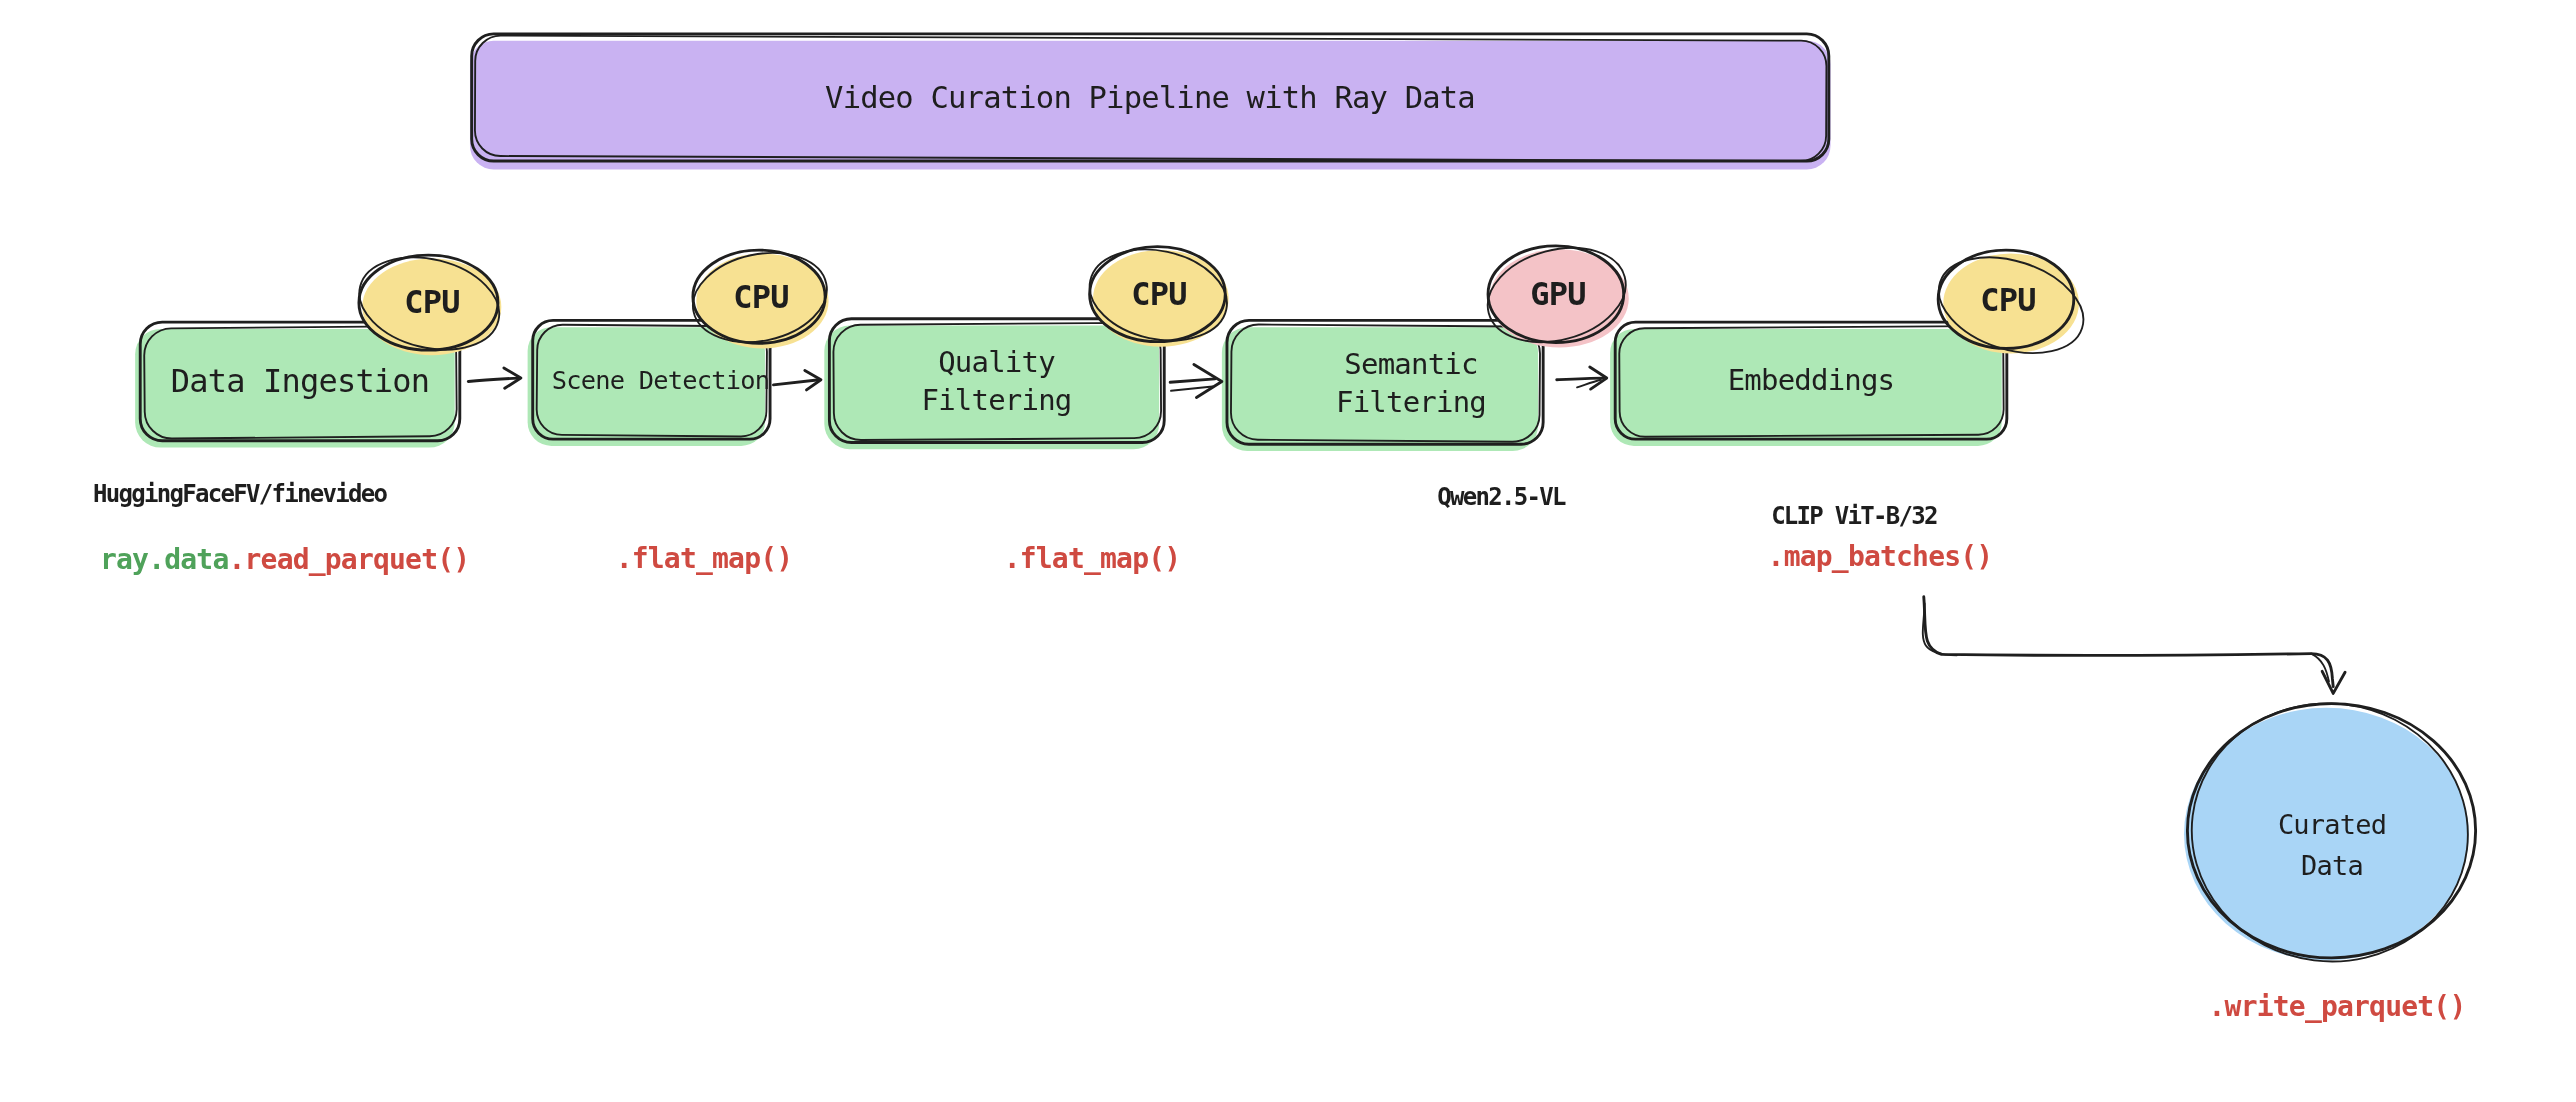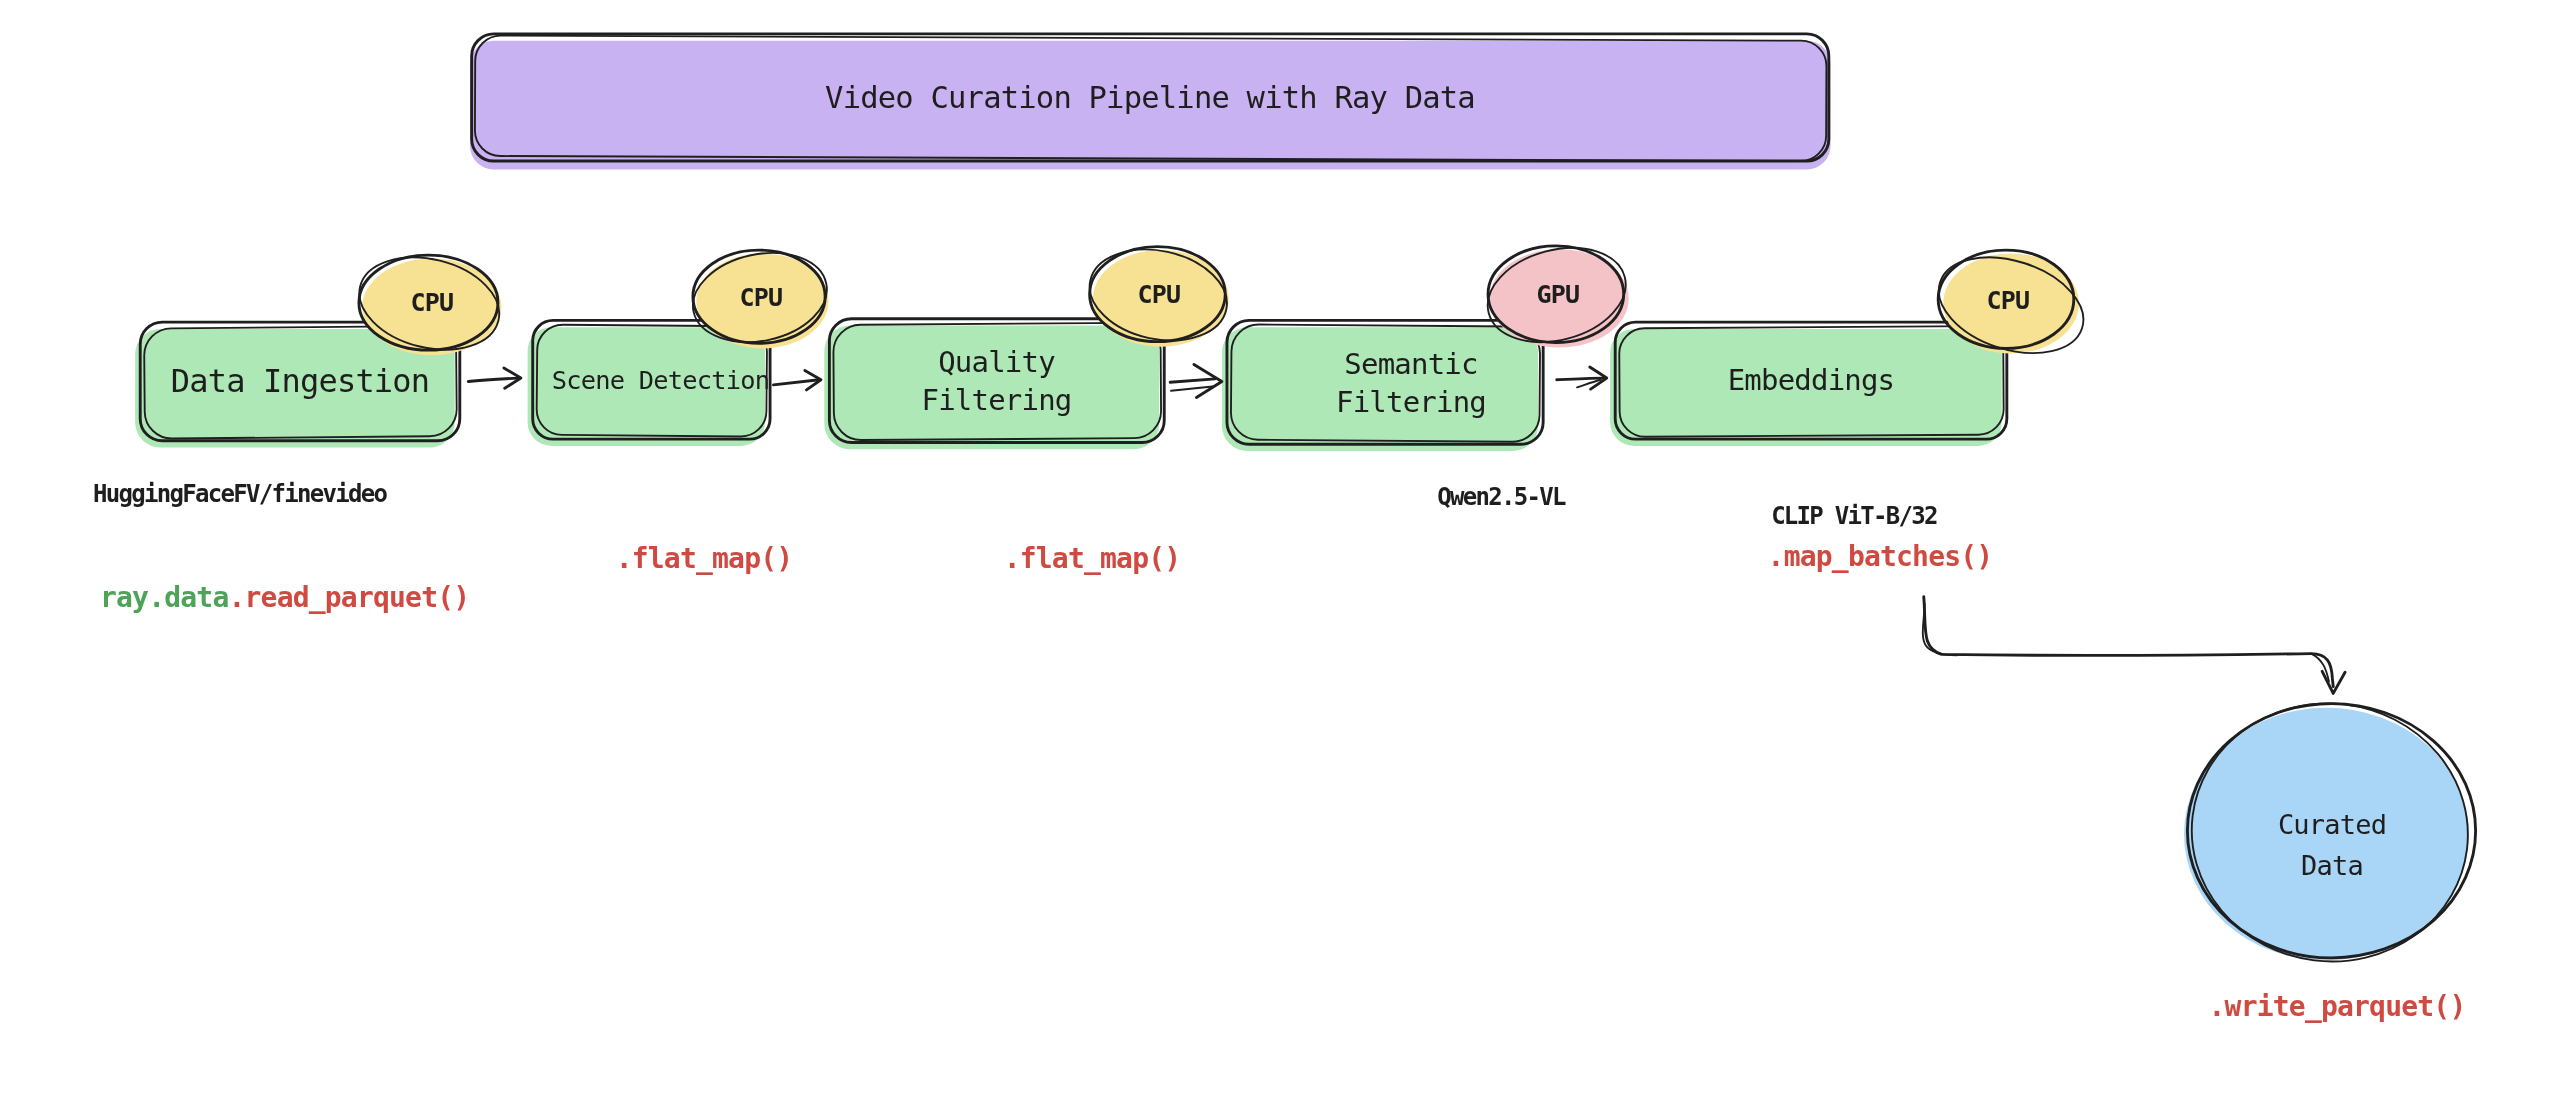--- a/index.html
+++ b/index.html
@@ -16,21 +16,21 @@
   .ink{stroke:var(--stroke); stroke-width:3.4; fill:none; stroke-linecap:round; stroke-linejoin:round;}
   .ink2{stroke-width:2.2;}
   .fill-purple{fill:var(--purple); stroke:none;}
   .fill-green{fill:var(--green); stroke:none;}
   .fill-yellow{fill:var(--yellow); stroke:none;}
   .fill-pink{fill:var(--pink); stroke:none;}
   .fill-blue{fill:var(--blue); stroke:none;}
   .txt{position:absolute; white-space:nowrap; color:var(--text-black);}
   .center{display:flex; align-items:center; justify-content:center; text-align:center;}
   .node-label{font-size:29px; line-height:1.32; letter-spacing:-0.8px;}
-  .badge-label{font-size:25px; font-weight:bold; letter-spacing:-0.8px;}
+  .badge-label{font-size:32px; font-weight:bold; letter-spacing:-0.8px;}
   .hand-black{font-size:24px; font-weight:bold; letter-spacing:-1.7px;}
   .hand-code{font-size:28px; font-weight:bold; letter-spacing:-0.8px; color:var(--code-red);}
   .hand-code .prefix{color:var(--code-green);}
   .anchor{transform:translate(-50%,-50%);}
 </style>
 </head>
 <body>
 
 <div id="canvas">
 
@@ -162,21 +162,21 @@
   <div class="txt hand-black" style="left:93px; top:480px;">
     <span>HuggingFaceFV/finevideo</span>
   </div>
   <div class="txt hand-black anchor" style="left:1501px; top:497px;">
     <span>Qwen2.5-VL</span>
   </div>
   <div class="txt hand-black anchor" style="left:1854px; top:496px;margin-top:20px;">
     <span>CLIP ViT-B/32</span>
   </div>
 
-  <div class="txt hand-code" style="left:100px; top:543px;margin-top:38px;">
+  <div class="txt hand-code" style="left:100px; top:543px;">
     <span class="prefix">ray.data</span><span>.read_parquet()</span>
   </div>
   <div class="txt hand-code anchor" style="left:704px; top:558px;">
     <span>.flat_map()</span>
   </div>
   <div class="txt hand-code anchor" style="left:1092px; top:558px;">
     <span>.flat_map()</span>
   </div>
   <div class="txt hand-code anchor" style="left:1880px; top:556px;">
     <span>.map_batches()</span>

